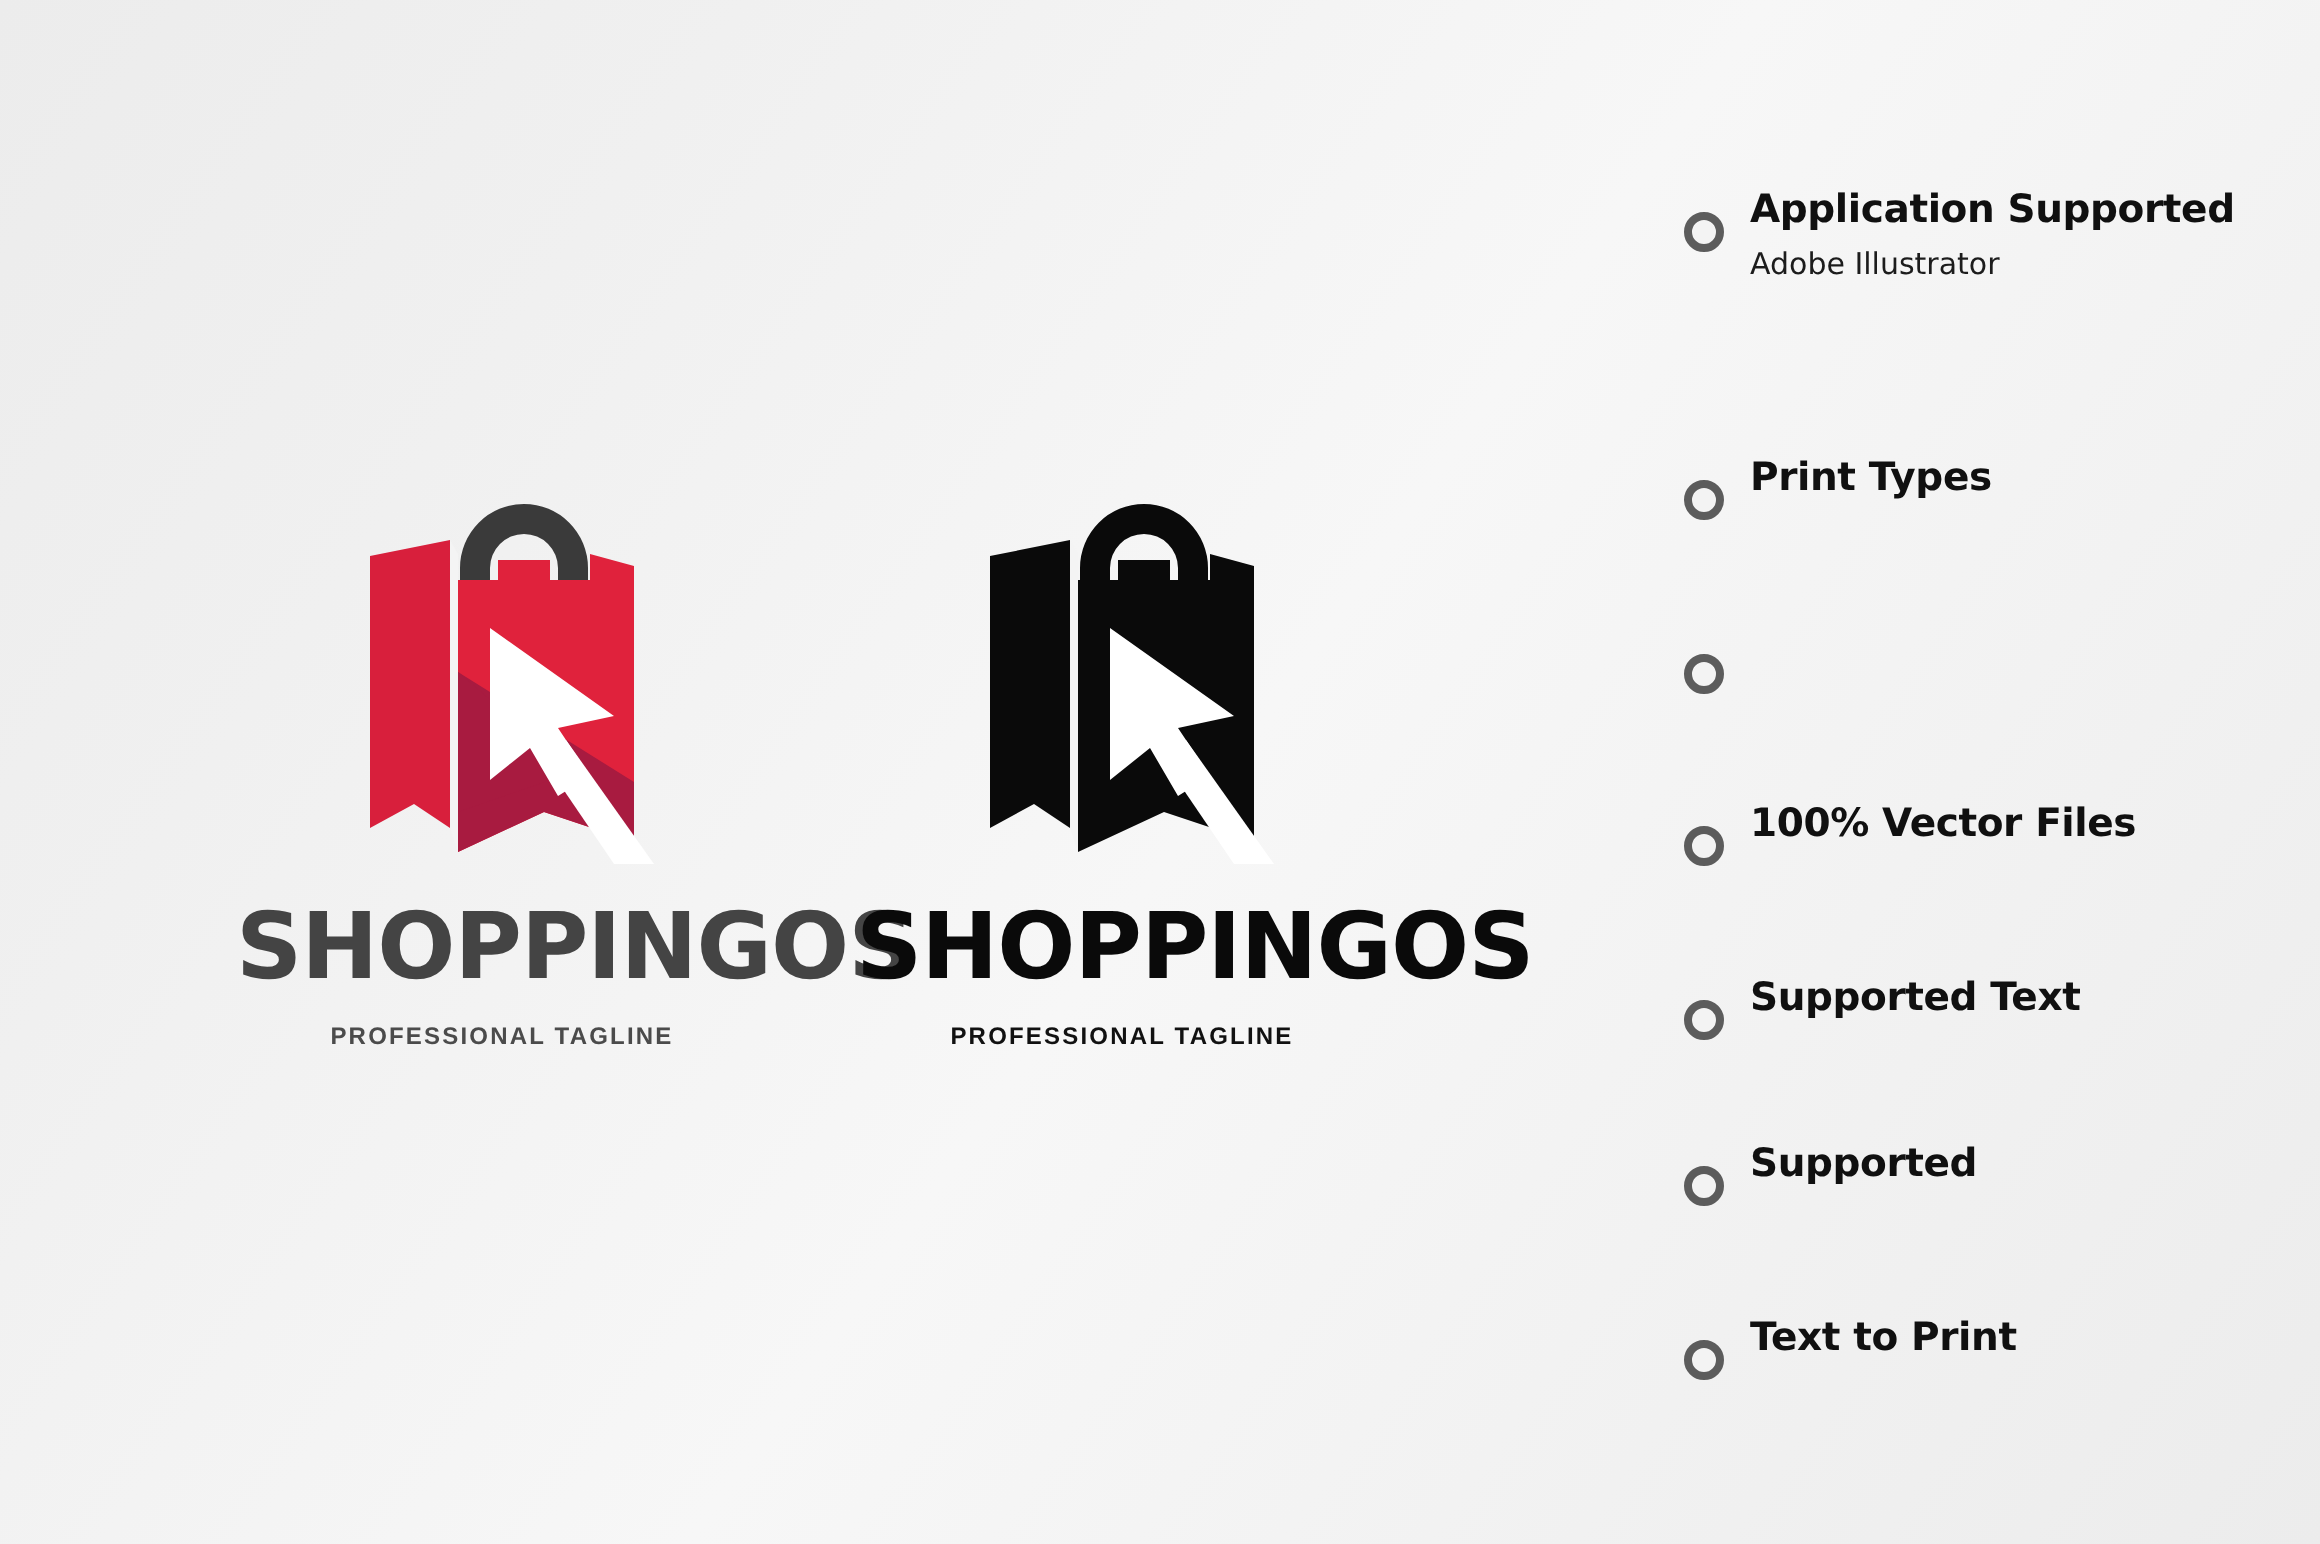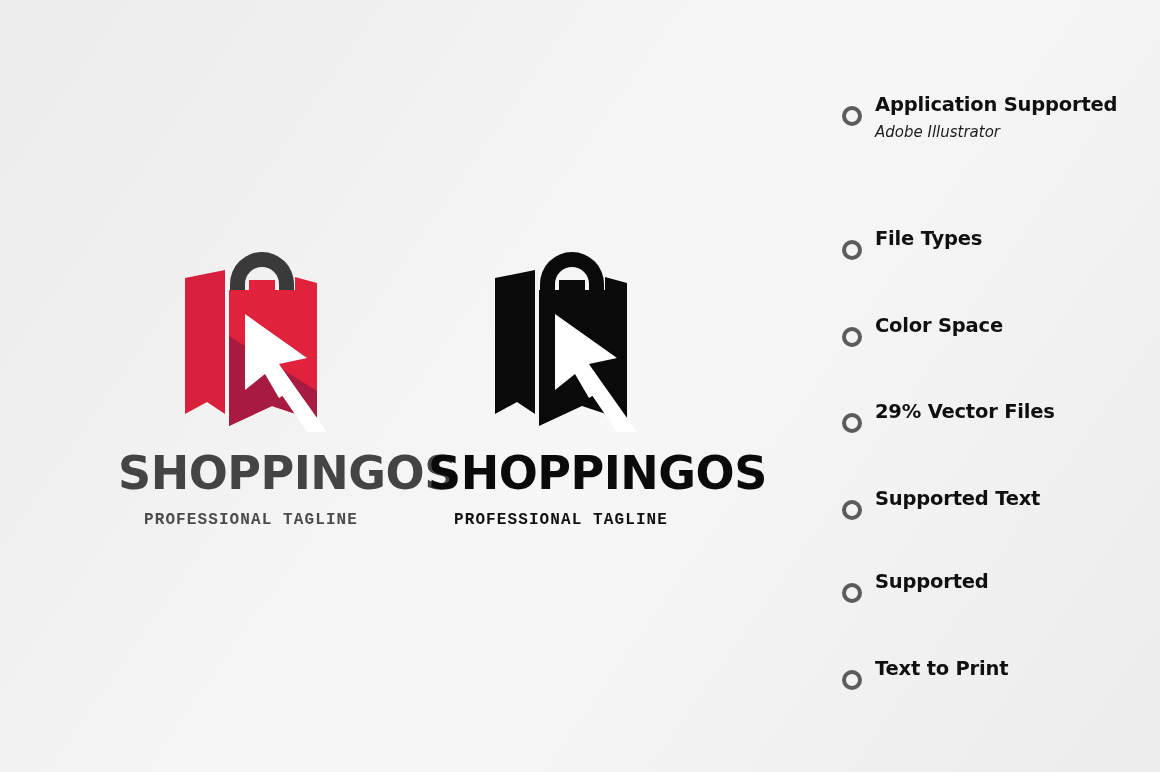--- a/index.html
+++ b/index.html
@@ -53,23 +53,23 @@
     font-size: 46px;
     color: #444444;
     margin-top: 14px;
   }
   .logo-block.dark .wordmark {
     font-size: 46px;
     color: #0a0a0a;
     margin-top: 14px;
   }
   .tagline {
-    font-family: Liberation Mono, monospace;
+    font-family: Liberation Sans, sans-serif;
     font-weight: bold;
-    font-size: 16px;
+    font-size: 12px;
     letter-spacing: 1.1px;
     line-height: 1;
     white-space: nowrap;
     margin-top: 16px;
   }
   .logo-block.red .tagline  { color: #4b4b4b; }
   .logo-block.dark .tagline { color: #111111; }
 
   
   .timeline {
@@ -111,21 +111,20 @@
     white-space: nowrap;
   }
   .feature-sub {
     font-family: "DejaVu Sans", sans-serif;
     font-weight: normal;
     font-size: 15px;
     line-height: 1.1;
     color: #1c1c1c;
     margin-top: 9px;
     white-space: nowrap;
-    font-style: italic;
   }
   .feature-sub:empty { display: none; }
 </style>
 </head>
 <body>
 
 <div class="page">
 
   <div class="showcase">
 
@@ -172,33 +171,32 @@
         <div class="feature" style="top: 94px;">
           <div class="feature-dot"></div>
           <div class="feature-text">
             <div class="feature-title">Application Supported</div>
             <div class="feature-sub">Adobe Illustrator</div>
           </div>
         </div>
         <div class="feature" style="top: 228px;">
           <div class="feature-dot"></div>
           <div class="feature-text">
-            <div class="feature-title">File Types</div>
+            <div class="feature-title">Print Types</div>
           </div>
         </div>
         <div class="feature" style="top: 315px;">
           <div class="feature-dot"></div>
           <div class="feature-text">
-            <div class="feature-title">Color Space</div>
           </div>
         </div>
         <div class="feature" style="top: 401px;">
           <div class="feature-dot"></div>
           <div class="feature-text">
-            <div class="feature-title">29% Vector Files</div>
+            <div class="feature-title">100% Vector Files</div>
           </div>
         </div>
         <div class="feature" style="top: 488px;">
           <div class="feature-dot"></div>
           <div class="feature-text">
             <div class="feature-title">Supported Text</div>
           </div>
         </div>
         <div class="feature" style="top: 571px;">
           <div class="feature-dot"></div>

